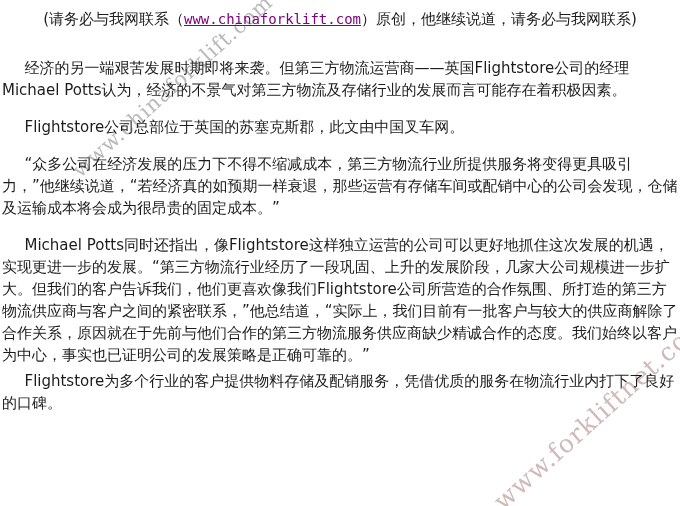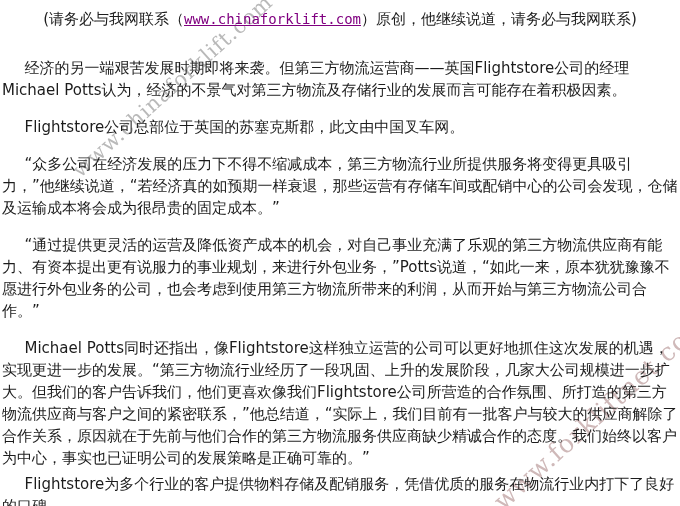--- a/index.html
+++ b/index.html
@@ -71,18 +71,17 @@
 
   <span class="watermark wm-right">www.forkliftnet.com</span>
 
   <div class="content">
 
     <p class="header-line"><span>(请务必与我网联系（</span><a class="source-link">www.chinaforklift.com</a><span>）原创，他继续说道，请务必与我网联系)</span></p>
 
     <p class="para">经济的另一端艰苦发展时期即将来袭。但第三方物流运营商——英国Flightstore公司的经理Michael Potts认为，经济的不景气对第三方物流及存储行业的发展而言可能存在着积极因素。</p>
     <p class="para">Flightstore公司总部位于英国的苏塞克斯郡，此文由中国叉车网。</p>
     <p class="para">“众多公司在经济发展的压力下不得不缩减成本，第三方物流行业所提供服务将变得更具吸引力，”他继续说道，“若经济真的如预期一样衰退，那些运营有存储车间或配销中心的公司会发现，仓储及运输成本将会成为很昂贵的固定成本。”</p>
-    <p class="para">“通过提供更灵活的运营及降低资产成本的机会，对自己事业充满了乐观的第三方物流供应商有能力、有资本提出更有说服力的事业规划，来进行外包业务，”Potts说道，“如此一来，原本犹犹豫豫不愿进行外包业务的公司，也会考虑到使用第三方物流所带来的利润，从而开始与第三方物流公司合作。”</p>
     <p class="para">Michael Potts同时还指出，像Flightstore这样独立运营的公司可以更好地抓住这次发展的机遇，实现更进一步的发展。“第三方物流行业经历了一段巩固、上升的发展阶段，几家大公司规模进一步扩大。但我们的客户告诉我们，他们更喜欢像我们Flightstore公司所营造的合作氛围、所打造的第三方物流供应商与客户之间的紧密联系，”他总结道，“实际上，我们目前有一批客户与较大的供应商解除了合作关系，原因就在于先前与他们合作的第三方物流服务供应商缺少精诚合作的态度。我们始终以客户为中心，事实也已证明公司的发展策略是正确可靠的。”</p>
     <p class="para para-last">Flightstore为多个行业的客户提供物料存储及配销服务，凭借优质的服务在物流行业内打下了良好的口碑。</p>
 
   </div>
 </div>
 
 </body></html>

